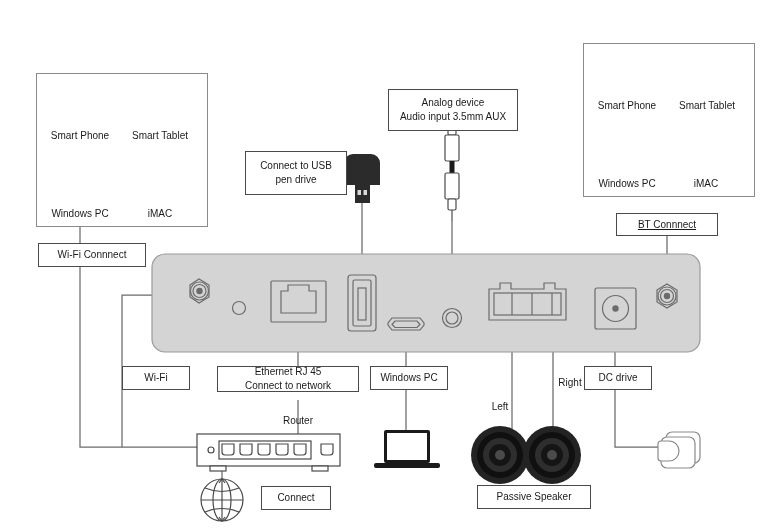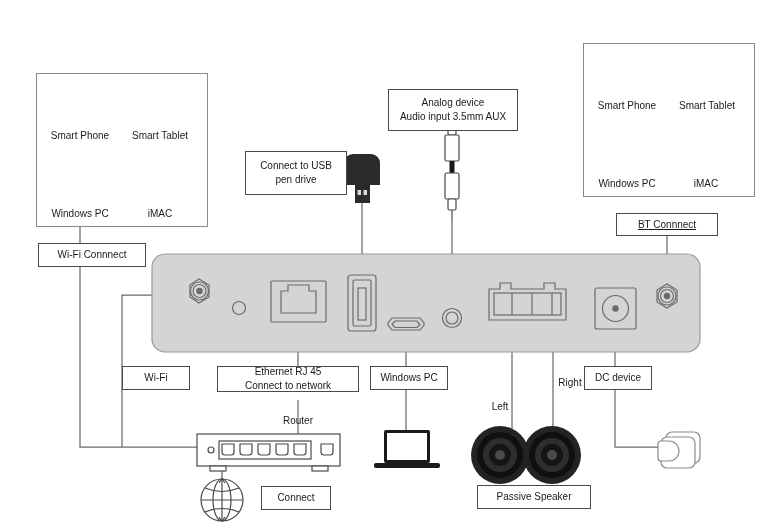--- a/index.html
+++ b/index.html
@@ -251,21 +251,21 @@
 
 <div class="lbl" style="left:122px;top:366px;width:68px;height:24px;">Wi-Fi</div>
 
 <div class="lbl" style="left:217px;top:366px;width:142px;height:26px;flex-direction:column;">
   <span>Ethernet RJ 45</span>
   <span>Connect to network</span>
 </div>
 
 <div class="lbl" style="left:370px;top:366px;width:78px;height:24px;">Windows PC</div>
 
-<div class="lbl" style="left:584px;top:366px;width:68px;height:24px;">DC device</div>
+<div class="lbl" style="left:584px;top:366px;width:68px;height:24px;">DC drive</div>
 
 <div class="plain" style="left:240px;top:414px;width:116px;">Router</div>
 
 <div class="lbl" style="left:261px;top:486px;width:70px;height:24px;">Connect</div>
 
 <div class="plain" style="left:478px;top:400px;width:44px;">Left</div>
 <div class="plain" style="left:545px;top:376px;width:50px;">Right</div>
 
 <div class="lbl" style="left:477px;top:485px;width:114px;height:24px;">Passive Speaker</div>
 

